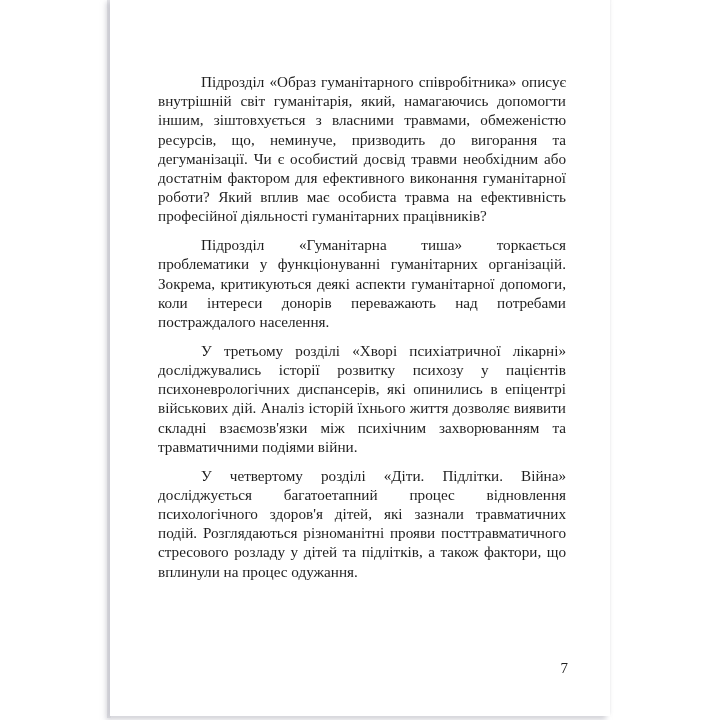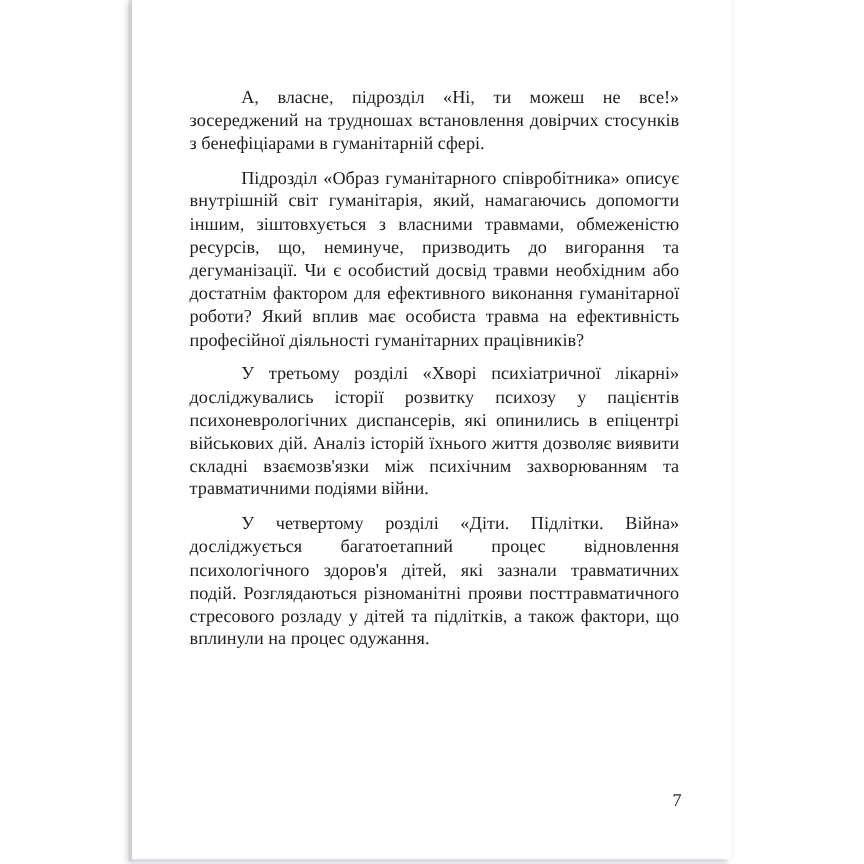--- a/index.html
+++ b/index.html
@@ -29,19 +29,19 @@
     font-family: "Liberation Serif", "DejaVu Serif", serif; font-size: 15px; color: #1e1e1e;
   }
 </style>
 </head>
 <body>
 
 <div class="page-edge"></div>
 <div class="page"></div>
 
 <div class="text">
-  <p>А, власне, підрозділ «Ні, ти можеш не все!» зосереджений на трудношах встановлення довірчих стосунків з бенефіціарами в гуманітарній сфері.</p>
   <p>Підрозділ «Образ гуманітарного співробітника» описує внутрішній світ гуманітарія, який, намагаючись допомогти іншим, зіштовхується з власними травмами, обмеженістю ресурсів, що, неминуче, призводить до вигорання та дегуманізації. Чи є особистий досвід травми необхідним або достатнім фактором для ефективного виконання гуманітарної роботи? Який вплив має особиста травма на ефективність професійної діяльності гуманітарних працівників?</p>
+  <p>Підрозділ «Гуманітарна тиша» торкається проблематики у функціонуванні гуманітарних організацій. Зокрема, критикуються деякі аспекти гуманітарної допомоги, коли інтереси донорів переважають над потребами постраждалого населення.</p>
   <p>У третьому розділі «Хворі психіатричної лікарні» досліджувались історії розвитку психозу у пацієнтів психоневрологічних диспансерів, які опинились в епіцентрі військових дій. Аналіз історій їхнього життя дозволяє виявити складні взаємозв'язки між психічним захворюванням та травматичними подіями війни.</p>
   <p>У четвертому розділі «Діти. Підлітки. Війна» досліджується багатоетапний процес відновлення психологічного здоров'я дітей, які зазнали травматичних подій. Розглядаються різноманітні прояви посттравматичного стресового розладу у дітей та підлітків, а також фактори, що вплинули на процес одужання.</p>
 </div>
 
 <div class="page-number">7</div>
 
 </body></html>

